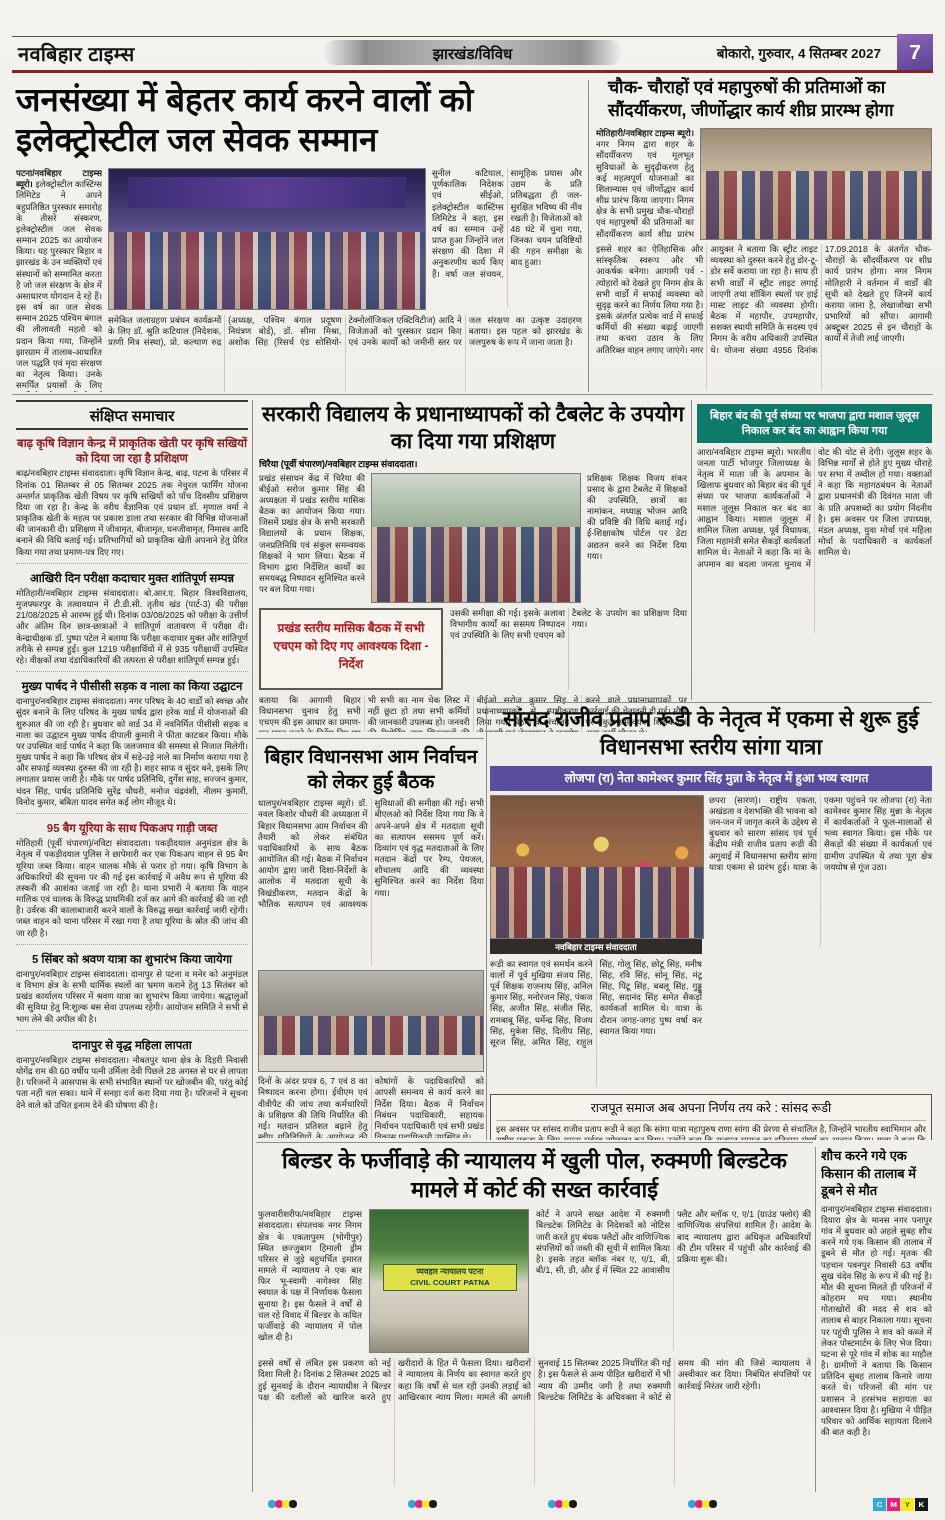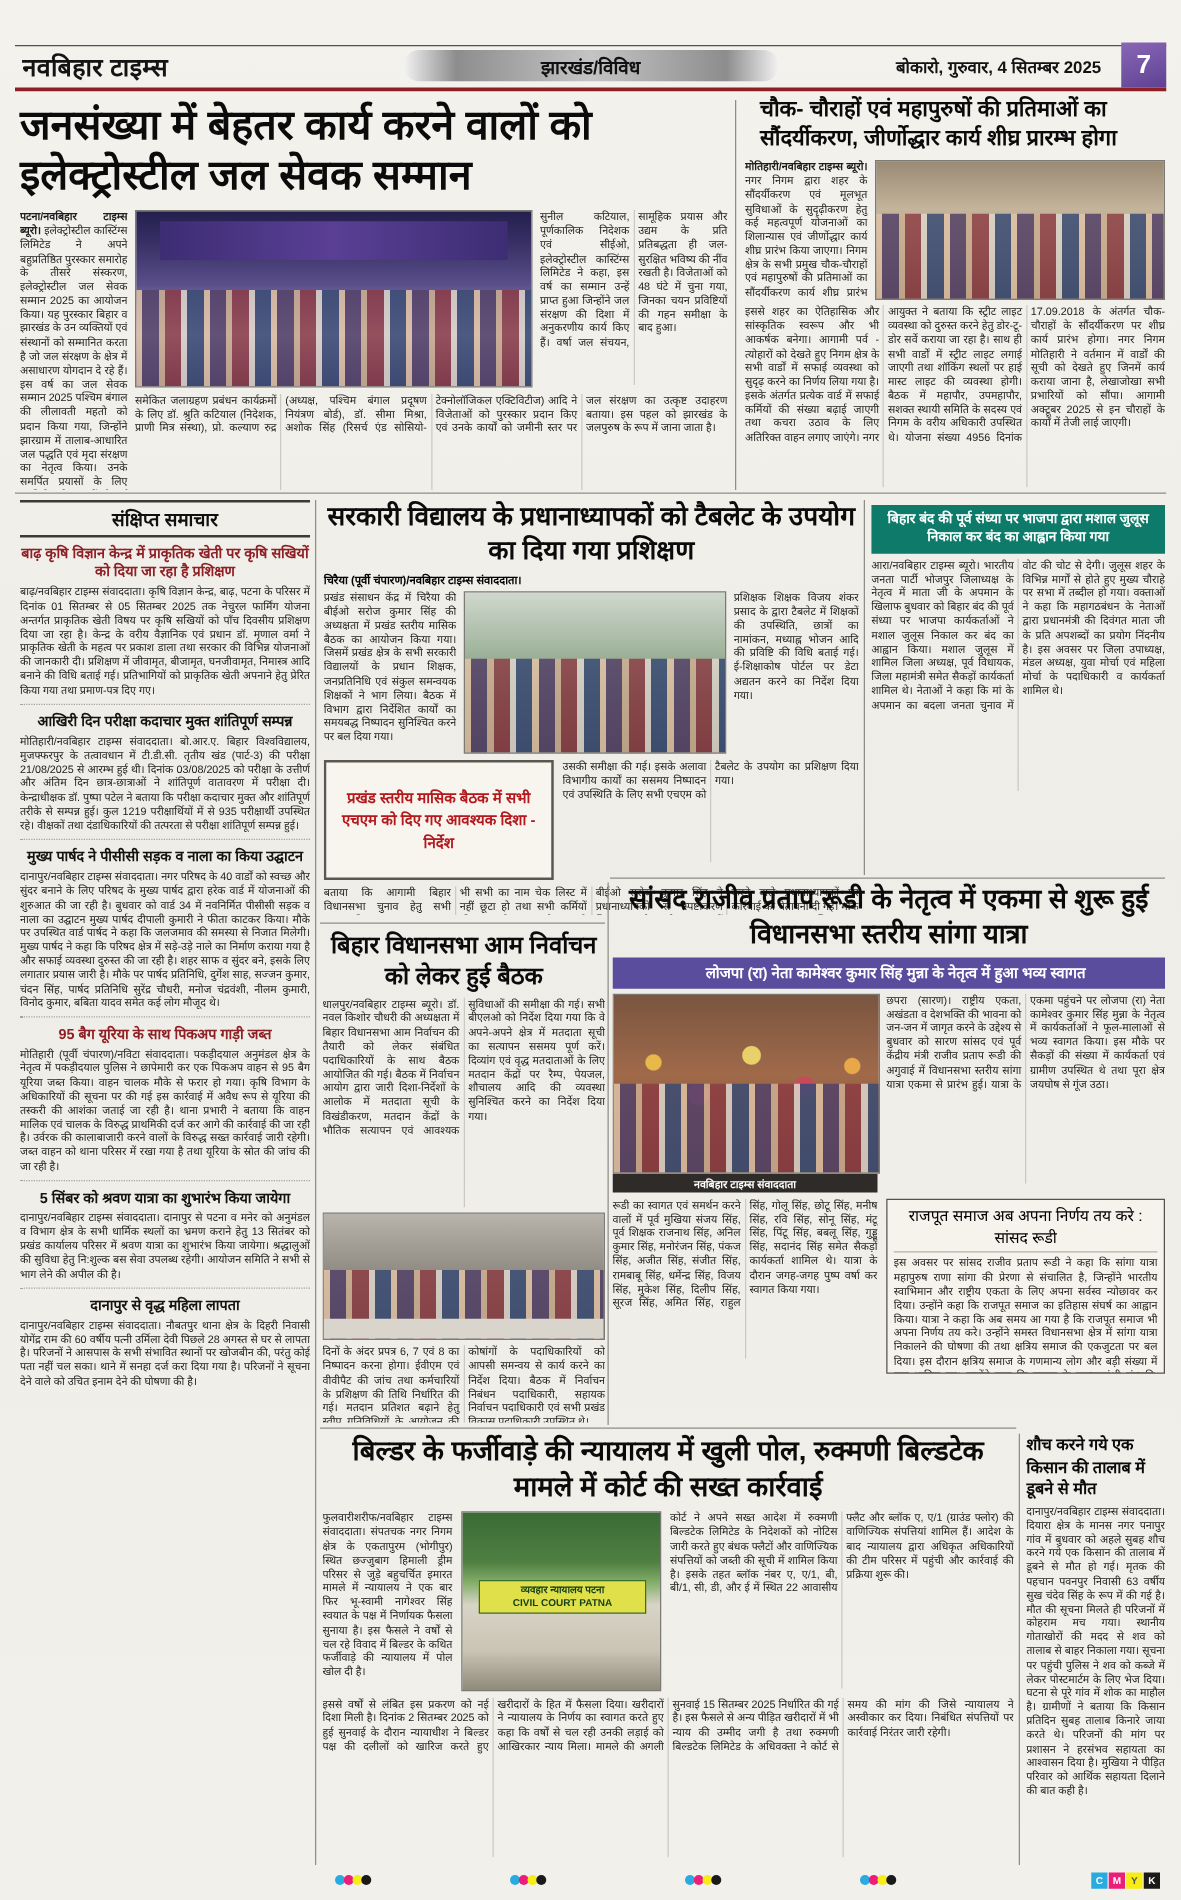--- a/index.html
+++ b/index.html
@@ -38,42 +38,42 @@
   
   .briefs-header{text-align:center;font-size:15px;font-weight:bold;color:#101010;border-top:2px solid #3c3a36;border-bottom:2px solid #3c3a36;padding:3px 0;margin-bottom:6px;}
   .brief-item{margin-bottom:7px;border-bottom:1px dotted #a7a49d;padding-bottom:5px;}
   .brief-title{font-size:11.5px;line-height:1.32;font-weight:bold;margin-bottom:2px;text-align:center;}
   .t-red{color:#8e1f24;}
   .t-dark{color:#15130f;}
   
   .band{color:#fff;font-weight:bold;text-align:center;padding:4px 5px;line-height:1.4;}
   .band-teal{background:#0d7a6a;font-size:11px;}
   .band-purple{background:#5a4d9e;font-size:12px;}
-  .redbox{border:2px double #5a5751;background:#f8f5ef;color:#b3191d;font-weight:bold;font-size:12px;line-height:1.5;text-align:center;padding:19px 4px;}
+  .redbox{border:2px double #5a5751;background:#f8f5ef;color:#b3191d;font-weight:bold;font-size:12px;line-height:1.5;text-align:center;padding:9px 4px;}
   .quotebox{border:1.5px solid #55524c;background:#f6f3ec;padding:5px;}
   .quotebox .qb-title{font-size:12.5px;font-weight:normal;text-align:center;line-height:1.35;margin-bottom:3px;border-bottom:1px solid #b5b1a8;padding-bottom:3px;}
   .credit-bar{background:#2e2b28;color:#fff;font-size:8.5px;font-weight:bold;text-align:center;padding:2px 0;}
   
   .court-sign{position:absolute;left:8%;top:38%;width:84%;background:#dfe04a;border:1px solid #3c6b2e;color:#153f17;
     font-size:8px;font-weight:bold;text-align:center;line-height:1.3;padding:2px 0;}
   
   .cluster{display:flex;}
   .dot{width:8px;height:8px;border-radius:50%;margin-right:-1px;}
   .cmyk{display:flex;gap:1px;}
   .cmyk .sq{width:13px;height:13px;display:flex;align-items:center;justify-content:center;font-size:8px;font-weight:bold;color:#fff;}
 </style>
 </head>
 <body>
 
 <div id="paper">
 
   <div class="abs masthead">
     <div class="paper-name">नवबिहार टाइम्स</div>
     <div class="section-pill">झारखंड/विविध</div>
-    <div class="dateline">बोकारो, गुरुवार, 4 सितम्बर 2025</div>
+    <div class="dateline">बोकारो, गुरुवार, 4 सितम्बर 2027</div>
     <div class="pagebox">7</div>
   </div>
   <div class="abs red-rule"></div>
 
   <div class="abs h-xl" style="left:16px;top:80px;width:566px;">जनसंख्या में बेहतर कार्य करने वालों को इलेक्ट्रोस्टील जल सेवक सम्मान</div>
   <div class="abs" style="left:16px;top:168px;width:566px;height:224px;display:flex;gap:6px;">
     <div class="body-text" style="width:86px;height:224px;">
       <span class="byline">पटना/नवबिहार टाइम्स ब्यूरो।</span>
       <span>इलेक्ट्रोस्टील कास्टिंग्स लिमिटेड ने अपने बहुप्रतिष्ठित पुरस्कार समारोह के तीसरे संस्करण, इलेक्ट्रोस्टील जल सेवक सम्मान 2025 का आयोजन किया। यह पुरस्कार बिहार व झारखंड के उन व्यक्तियों एवं संस्थानों को सम्मानित करता है जो जल संरक्षण के क्षेत्र में असाधारण योगदान दे रहे हैं। इस वर्ष का जल सेवक सम्मान 2025 पश्चिम बंगाल की लीलावती महतो को प्रदान किया गया, जिन्होंने झारग्राम में तालाब-आधारित जल पद्धति एवं मृदा संरक्षण का नेतृत्व किया। उनके समर्पित प्रयासों के लिए उपविजेता के रूप में भी कई संस्थाओं को मान्यता दी गई।</span>
     </div>
@@ -170,21 +170,21 @@
             radial-gradient(circle at 52% 34%, #e8d06a 0 7px, transparent 8px),
             radial-gradient(circle at 72% 52%, #c84a5a 0 8px, transparent 9px),
             radial-gradient(circle at 90% 40%, #e8a84a 0 6px, transparent 7px),
             linear-gradient(180deg,#7a5540,#a06a4a 45%,#6a4535);">
           <div class="people" style="height:50%;"></div>
         </div>
         <div class="credit-bar">नवबिहार टाइम्स संवाददाता</div>
       </div>
       <div class="body-text c2" style="flex:1;height:152px;">छपरा (सारण)। राष्ट्रीय एकता, अखंडता व देशभक्ति की भावना को जन-जन में जागृत करने के उद्देश्य से बुधवार को सारण सांसद एवं पूर्व केंद्रीय मंत्री राजीव प्रताप रूडी की अगुवाई में विधानसभा स्तरीय सांगा यात्रा एकमा से प्रारंभ हुई। यात्रा के एकमा पहुंचने पर लोजपा (रा) नेता कामेश्वर कुमार सिंह मुन्ना के नेतृत्व में कार्यकर्ताओं ने फूल-मालाओं से भव्य स्वागत किया। इस मौके पर सैकड़ों की संख्या में कार्यकर्ता एवं ग्रामीण उपस्थित थे तथा पूरा क्षेत्र जयघोष से गूंज उठा।</div>
     </div>
-    <div style="display:flex;gap:7px;margin-top:5px;">
+    <div style="display:flex;gap:7px;margin-top:5px;flex-direction:column;">
       <div class="body-text c2" style="width:212px;flex:none;height:128px;">रूडी का स्वागत एवं समर्थन करने वालों में पूर्व मुखिया संजय सिंह, पूर्व शिक्षक राजनाथ सिंह, अनिल कुमार सिंह, मनोरंजन सिंह, पंकज सिंह, अजीत सिंह, संजीत सिंह, रामबाबू सिंह, धर्मेन्द्र सिंह, विजय सिंह, मुकेश सिंह, दिलीप सिंह, सूरज सिंह, अमित सिंह, राहुल सिंह, गोलू सिंह, छोटू सिंह, मनीष सिंह, रवि सिंह, सोनू सिंह, मंटू सिंह, पिंटू सिंह, बबलू सिंह, गुड्डू सिंह, सदानंद सिंह समेत सैकड़ों कार्यकर्ता शामिल थे। यात्रा के दौरान जगह-जगह पुष्प वर्षा कर स्वागत किया गया।</div>
       <div class="quotebox" style="flex:1;height:128px;overflow:hidden;">
         <div class="qb-title">राजपूत समाज अब अपना निर्णय तय करे : सांसद रूडी</div>
         <div class="body-text">इस अवसर पर सांसद राजीव प्रताप रूडी ने कहा कि सांगा यात्रा महापुरुष राणा सांगा की प्रेरणा से संचालित है, जिन्होंने भारतीय स्वाभिमान और राष्ट्रीय एकता के लिए अपना सर्वस्व न्योछावर कर दिया। उन्होंने कहा कि राजपूत समाज का इतिहास संघर्ष का आह्वान किया। यात्रा ने कहा कि अब समय आ गया है कि राजपूत समाज भी अपना निर्णय तय करे। उन्होंने समस्त विधानसभा क्षेत्र में सांगा यात्रा निकालने की घोषणा की तथा क्षत्रिय समाज की एकजुटता पर बल दिया। इस दौरान क्षत्रिय समाज के गणमान्य लोग और बड़ी संख्या में युवा शामिल हुए। उन्होंने कहा कि समाज के महत्वाकांक्षी संस्कृति, उसकी वीर गाथाओं और राष्ट्रीय चेतना का उत्सव है। उन्होंने कहा कि मौजूद लोगों के प्रति आभार प्रकट किया।</div>
       </div>
     </div>
   </div>
 
   <div class="abs hr" style="left:256px;top:738px;width:228px;"></div>
   <div class="abs" style="left:258px;top:744px;width:226px;height:394px;overflow:hidden;">

